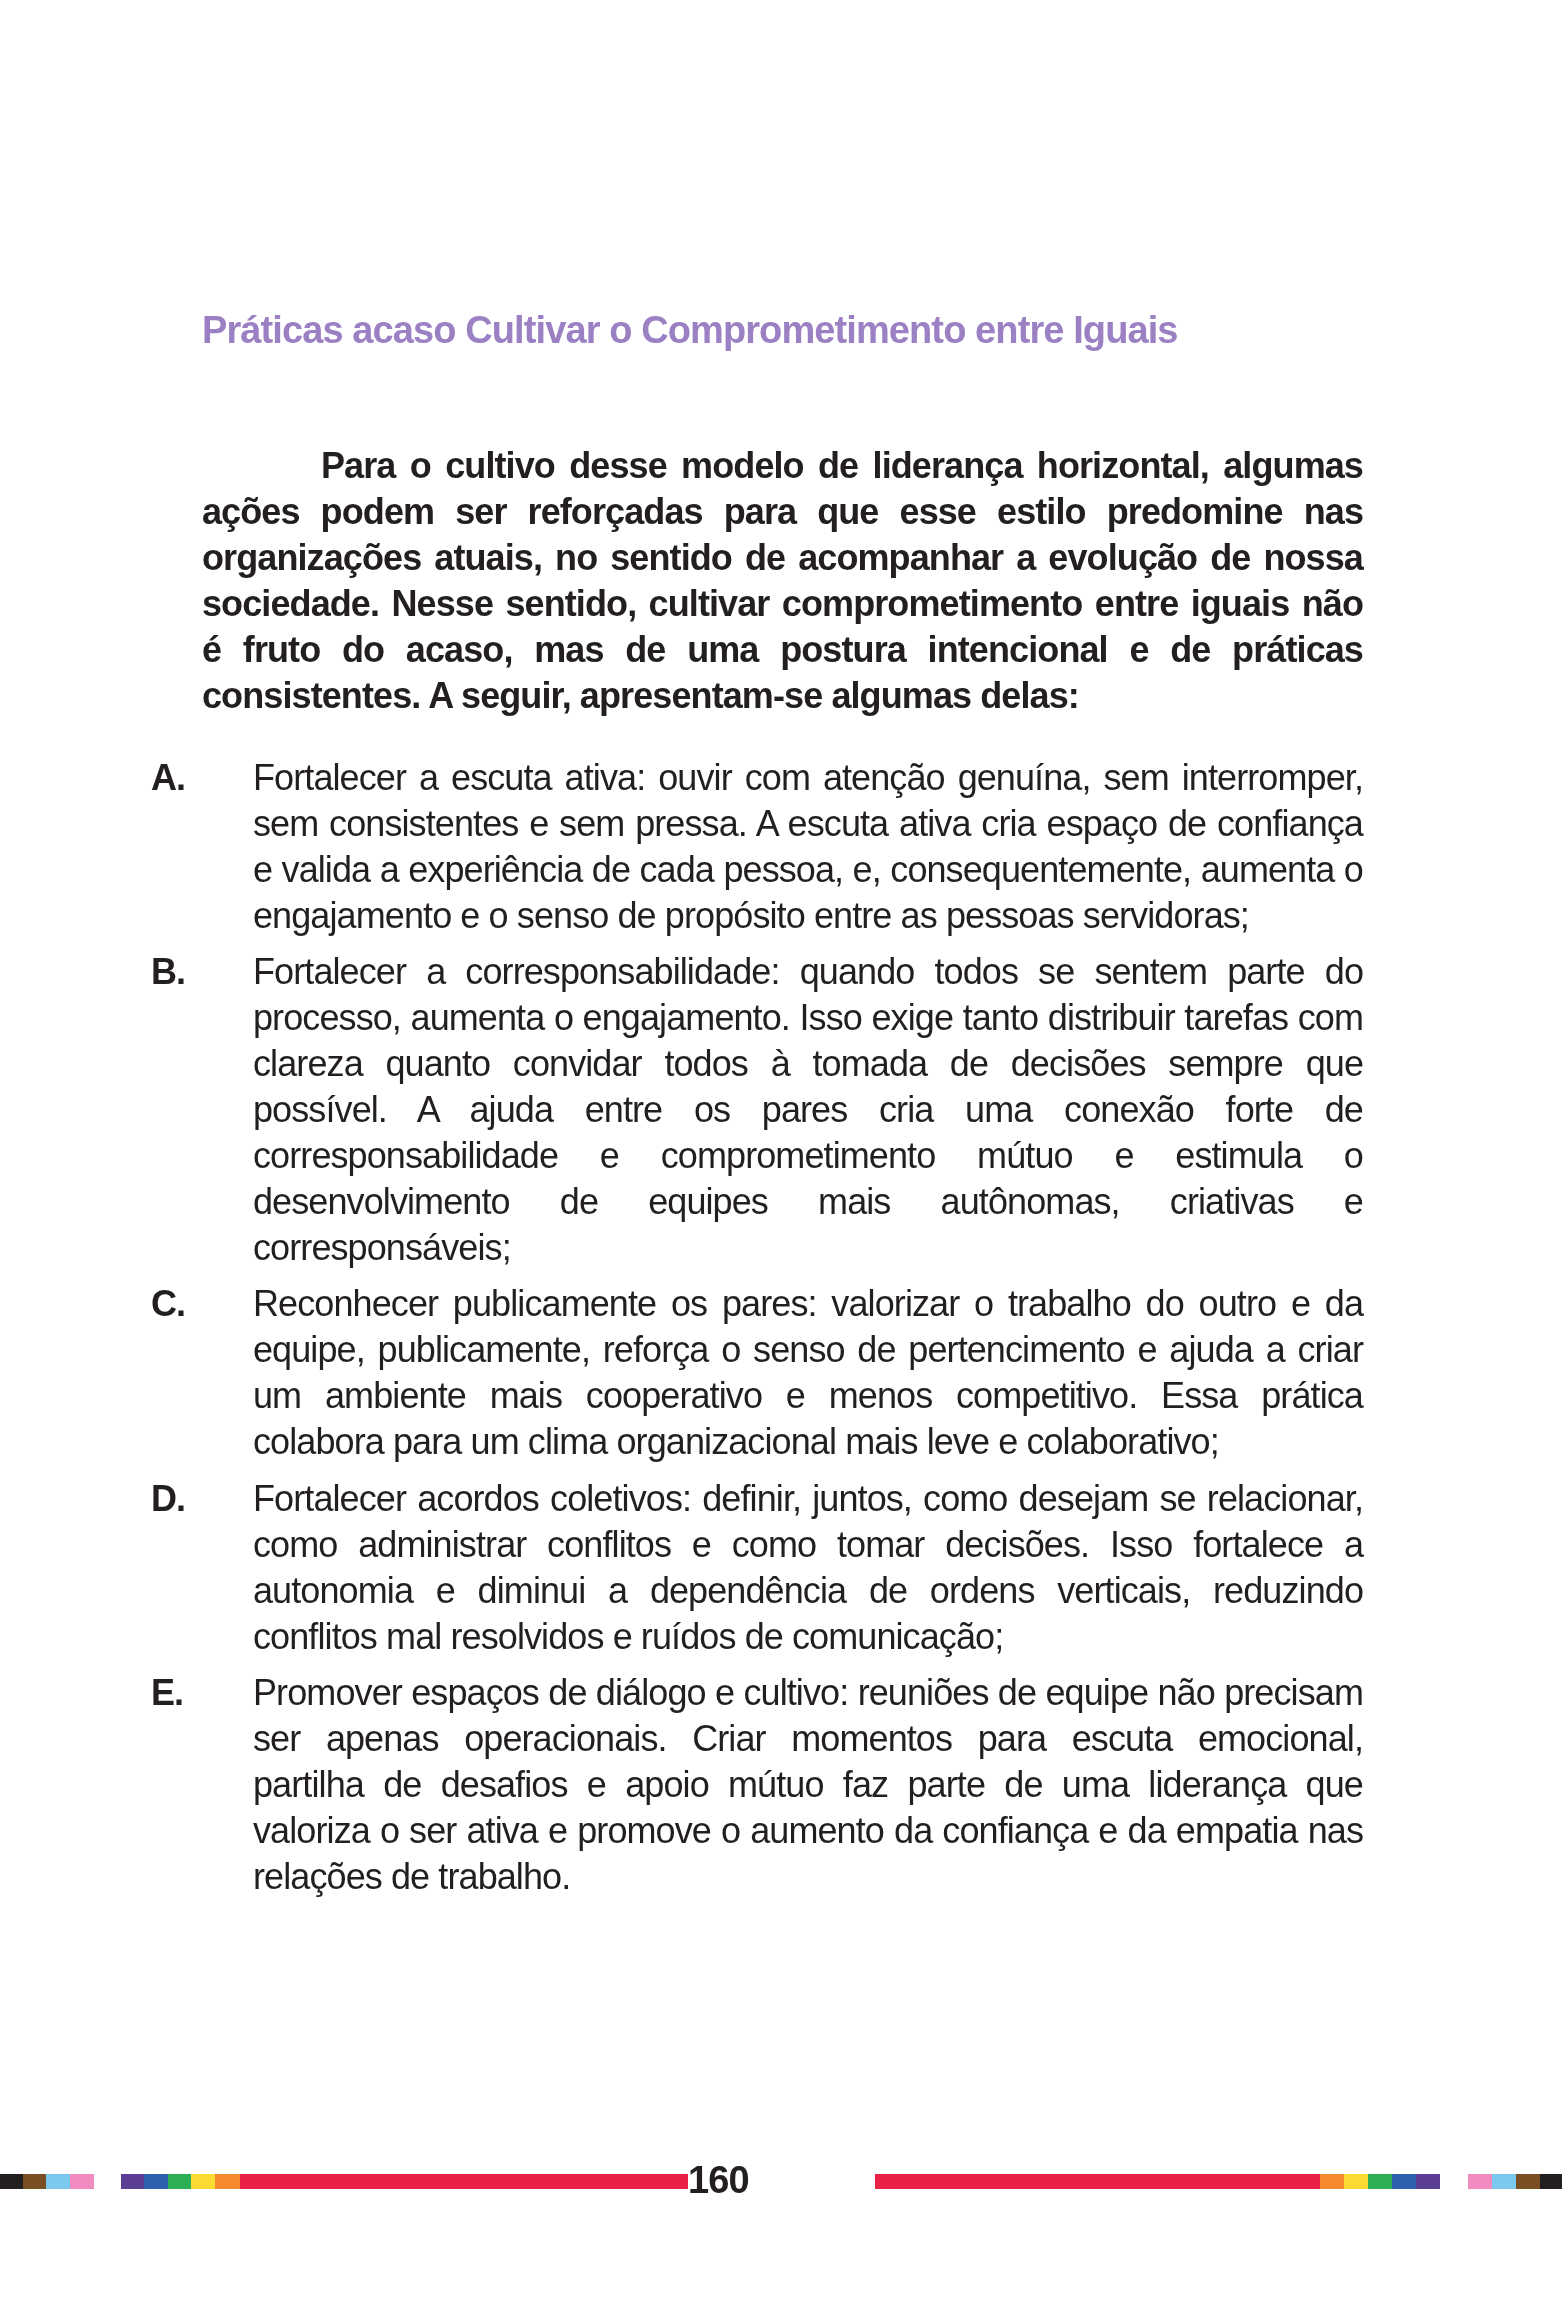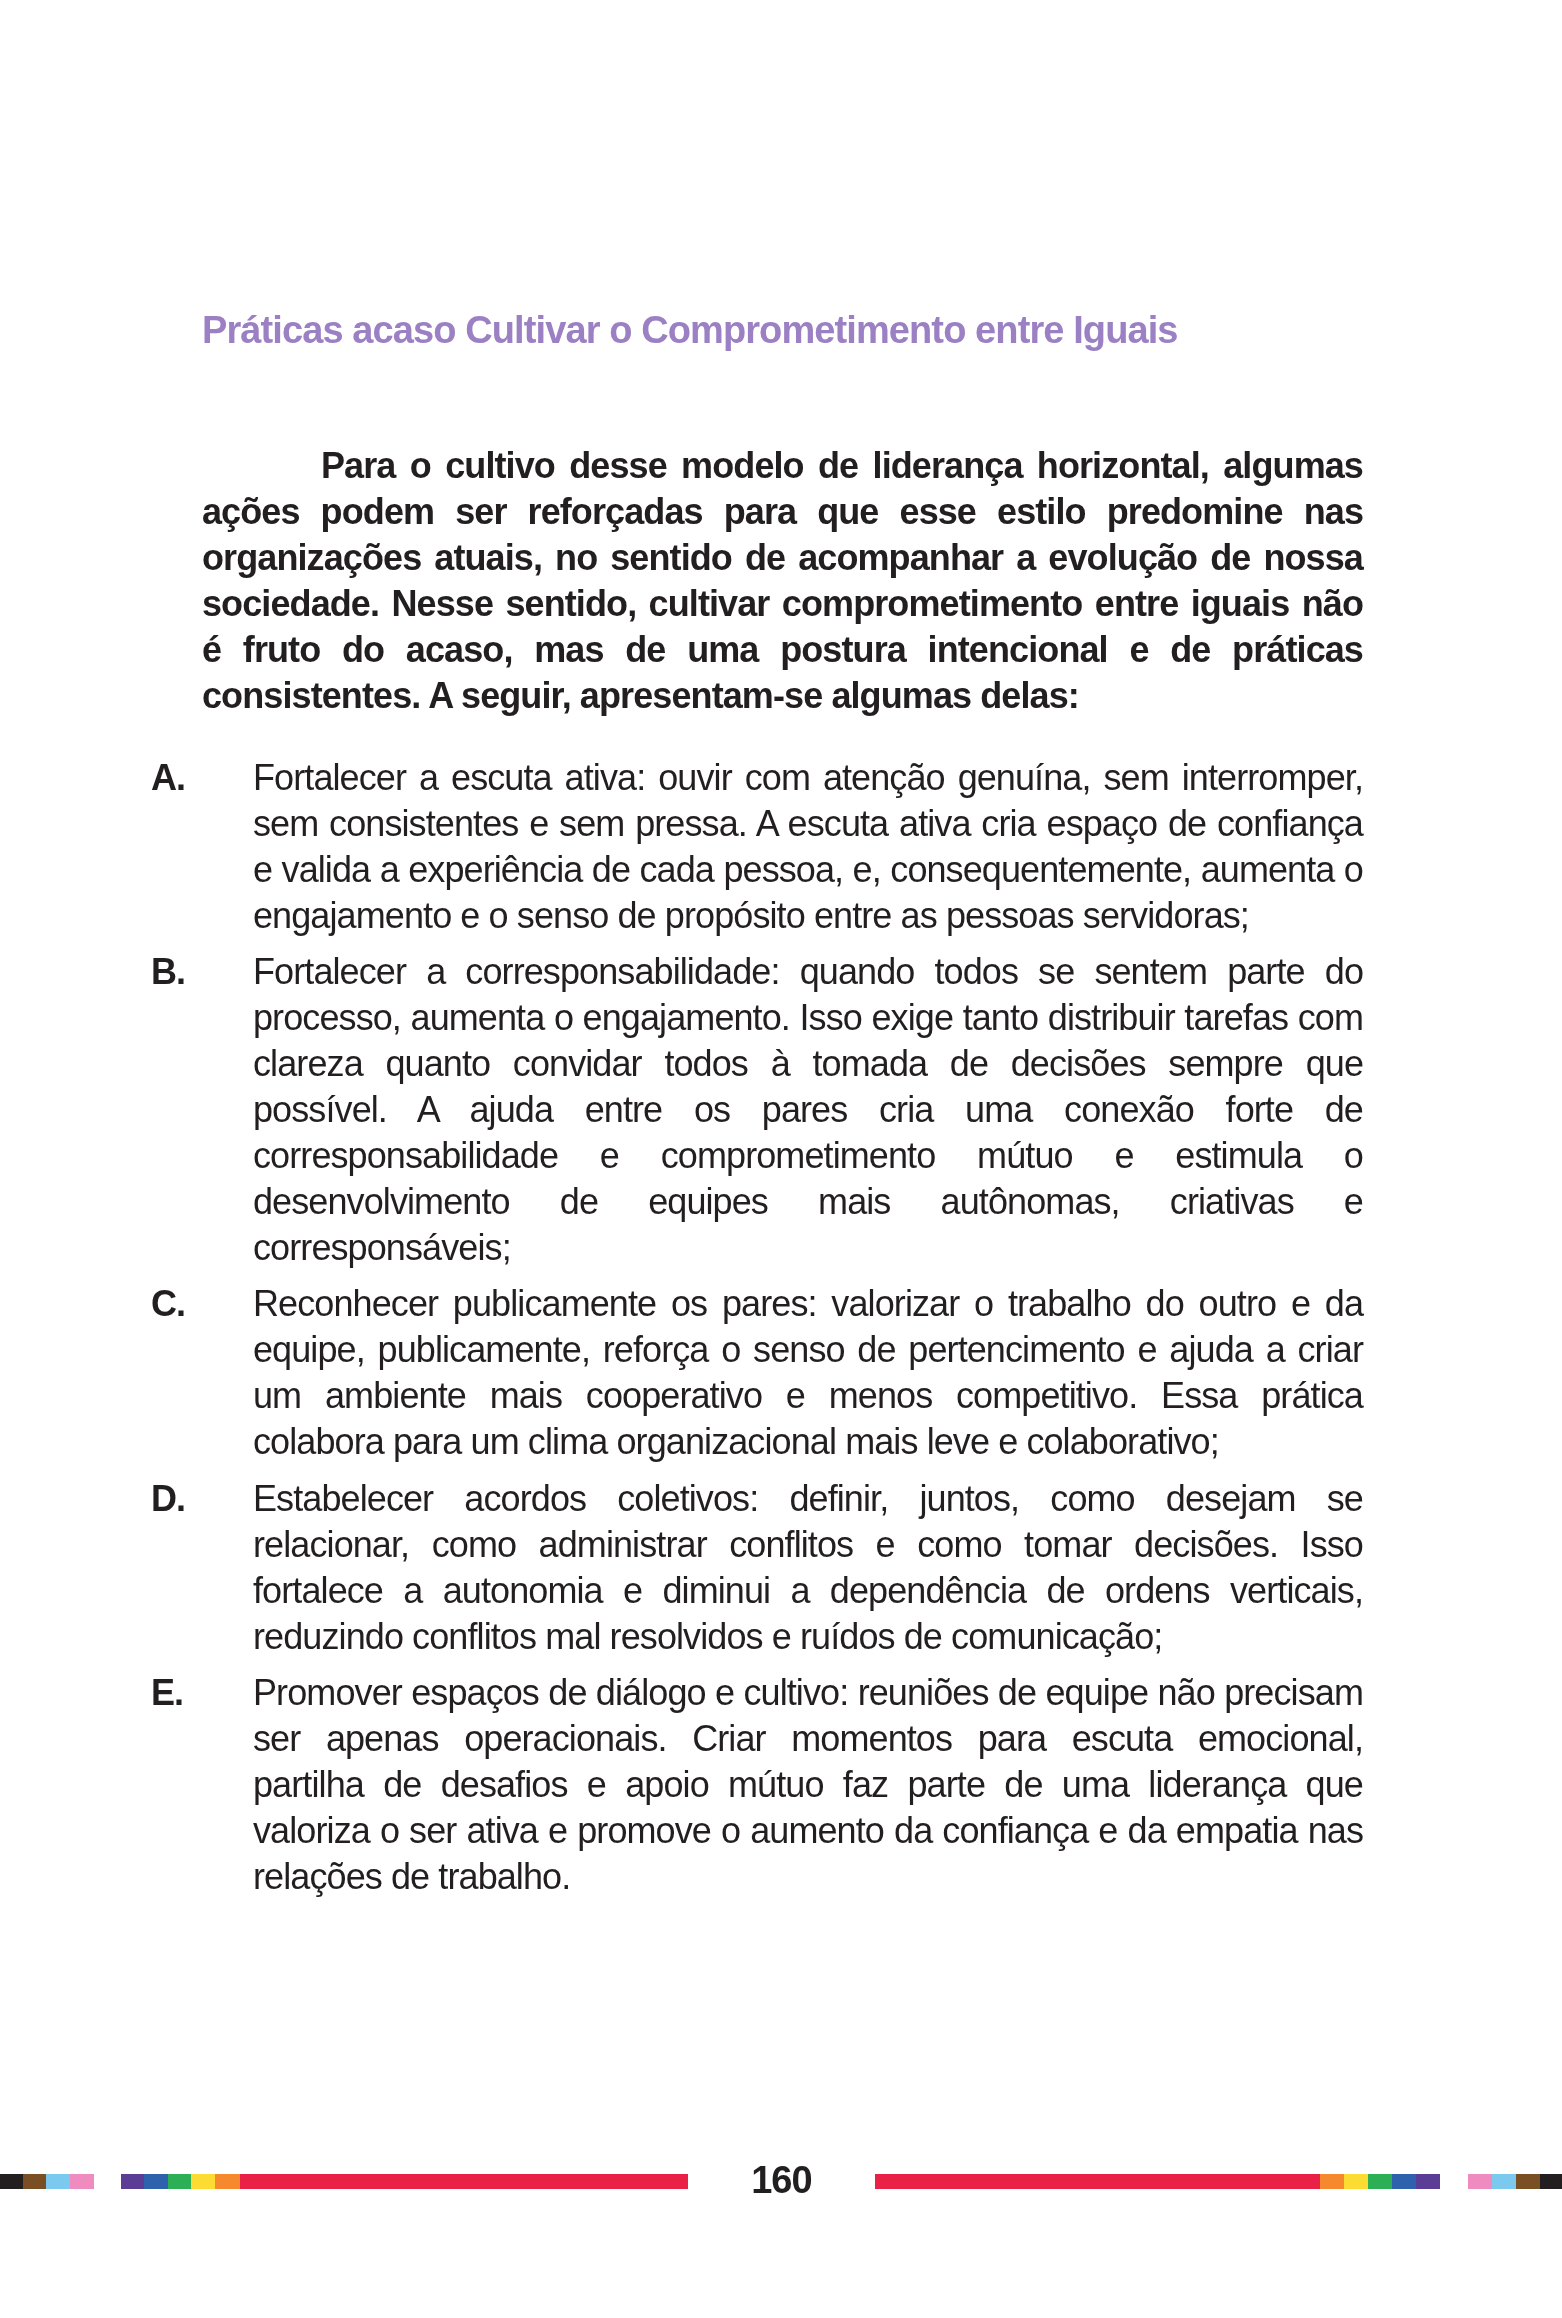--- a/index.html
+++ b/index.html
@@ -34,21 +34,21 @@
   }
   .item .lead{font-weight:normal;}
   .footer-bar{
     position:absolute;top:2174px;height:15.4px;display:flex;
   }
   .footer-bar-left{left:0;width:688px;}
   .footer-bar-right{left:875px;width:688px;}
   .footer-bar div{height:100%;flex:0 0 auto;}
   .page-number{
     position:absolute;left:688px;top:2161px;width:187px;
-    text-align:center;font-size:38px;line-height:38px;
+    font-size:38px;line-height:38px;
     font-weight:bold;letter-spacing:-0.9px;color:#231f20;
   }
 </style>
 </head>
 <body style="background: rgb(255, 255, 255); color: rgb(35, 31, 32);">
 
 <main class="content">
 
   <h1 class="page-title" style="color: rgb(155, 128, 196);">Práticas acaso Cultivar o Comprometimento entre Iguais</h1>
 
@@ -67,21 +67,21 @@
   </div>
 
   <div class="item">
     <span class="letter">C.</span>
     <span class="lead">Reconhecer publicamente os pares:</span>
     <span>valorizar o trabalho do outro e da equipe, publicamente, reforça o senso de pertencimento e ajuda a criar um ambiente mais cooperativo e menos competitivo. Essa prática colabora para um clima organizacional mais leve e colaborativo;</span>
   </div>
 
   <div class="item">
     <span class="letter">D.</span>
-    <span class="lead">Estabelecer acordos coletivos:</span>
+    <span class="lead">Fortalecer acordos coletivos:</span>
     <span>definir, juntos, como desejam se relacionar, como administrar conflitos e como tomar decisões. Isso fortalece a autonomia e diminui a dependência de ordens verticais, reduzindo conflitos mal resolvidos e ruídos de comunicação;</span>
   </div>
 
   <div class="item">
     <span class="letter">E.</span>
     <span class="lead">Promover espaços de diálogo e cultivo:</span>
     <span>reuniões de equipe não precisam ser apenas operacionais. Criar momentos para escuta emocional, partilha de desafios e apoio mútuo faz parte de uma liderança que valoriza o ser ativa e promove o aumento da confiança e da empatia nas relações de trabalho.</span>
   </div>
 
 </main>

